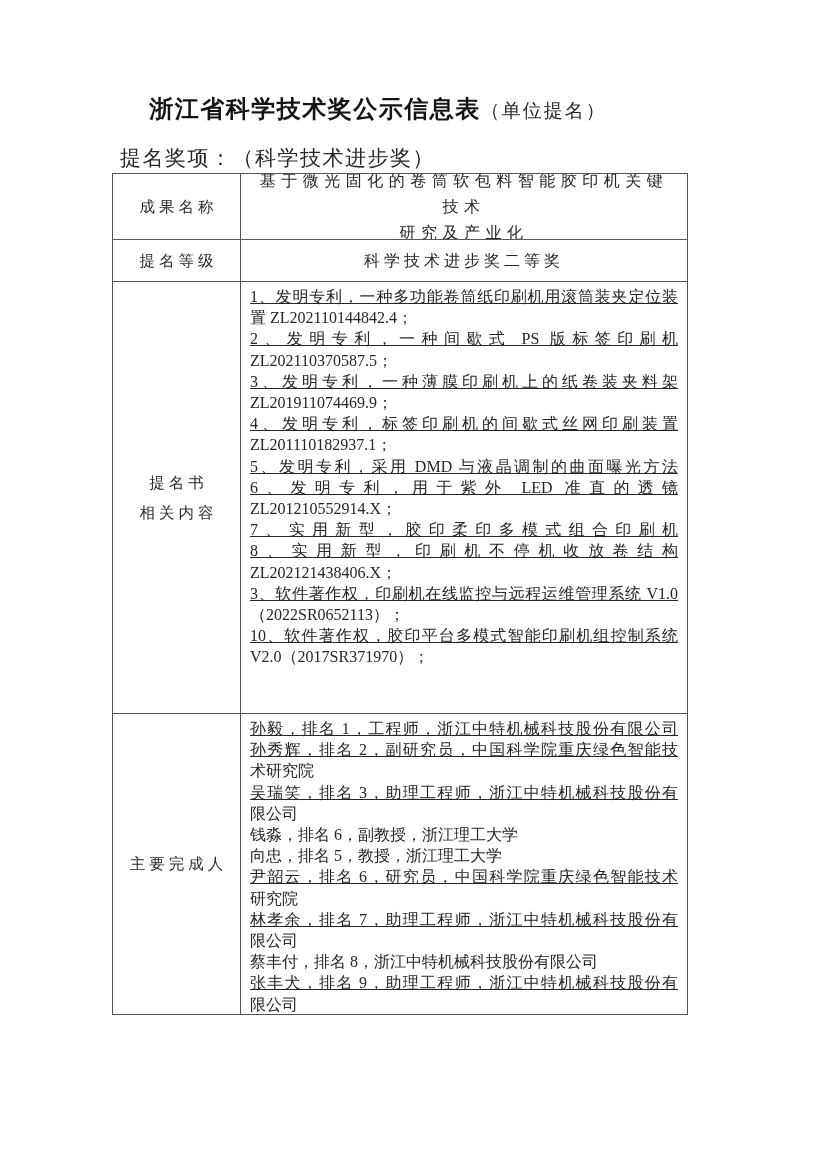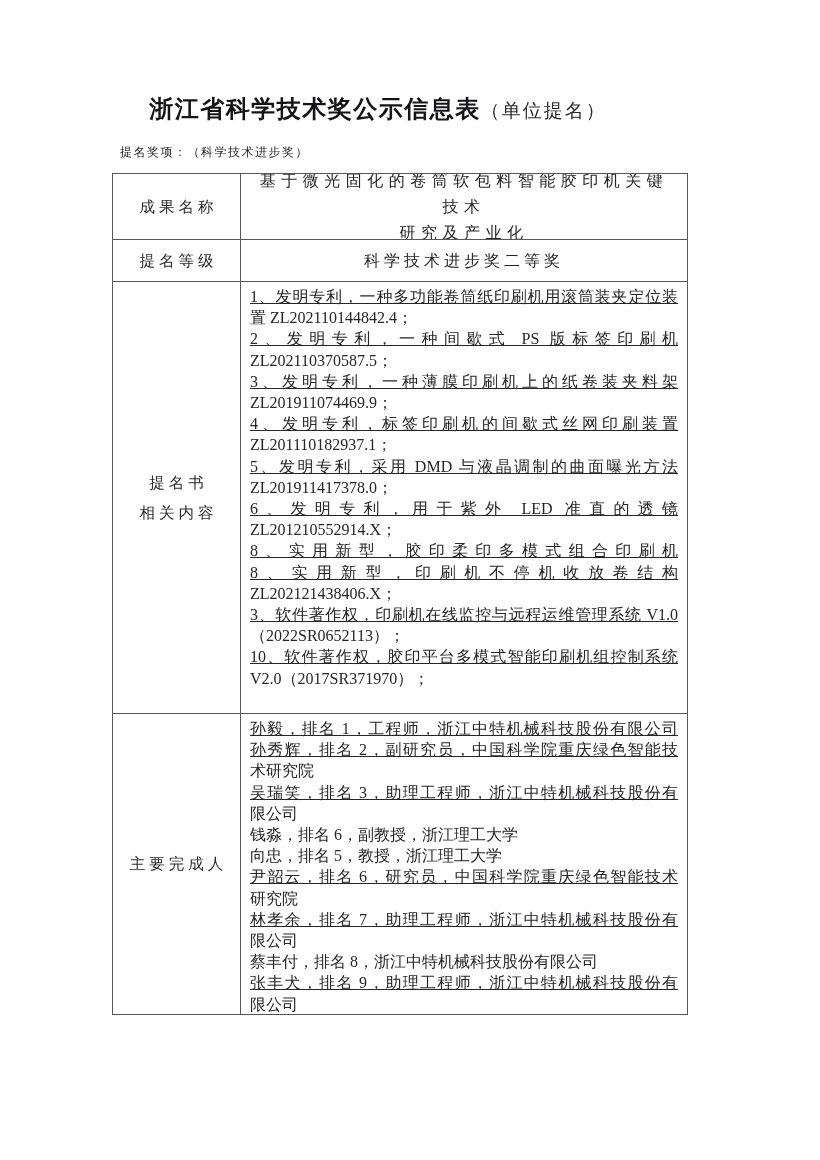--- a/index.html
+++ b/index.html
@@ -16,21 +16,21 @@
   }
   .title-main {
     font-family:"Liberation Sans","DejaVu Sans",sans-serif;
     font-weight:bold; font-size:24px; letter-spacing:1.5px; color:#141416;
   }
   .title-paren {
     font-size:19px; letter-spacing:2px; color:#2a2a2e;
   }
   .award-line {
     position:absolute; top:144px; left:120px;
-    font-size:12px; letter-spacing:1.5px; color:#26262a;
+    font-size:21px; letter-spacing:1.5px; color:#26262a;
   }
   .doc-table {
     position:absolute; left:112px; top:173px; width:576px;
     border:1px solid #57575b;
   }
   .t-row { display:flex; width:100%; }
   .t-row + .t-row { border-top:1px solid #57575b; }
   .row-result   { height:65px; }
   .row-grade    { height:42px; }
   .row-nom      { height:432px; }
@@ -95,24 +95,23 @@
     <div class="cell-content">
         <div class="line jl">1、发明专利，一种多功能卷筒纸印刷机用滚筒装夹定位装</div>
         <div class="line">置 ZL202110144842.4；</div>
         <div class="line jl">2、发明专利，一种间歇式 PS 版标签印刷机</div>
         <div class="line">ZL202110370587.5；</div>
         <div class="line jl">3、发明专利，一种薄膜印刷机上的纸卷装夹料架</div>
         <div class="line">ZL201911074469.9；</div>
         <div class="line jl">4、发明专利，标签印刷机的间歇式丝网印刷装置</div>
         <div class="line">ZL201110182937.1；</div>
         <div class="line jl">5、发明专利，采用 DMD 与液晶调制的曲面曝光方法</div>
-        <div class="line">ZL201911417378.0；</div>
         <div class="line jl">6、发明专利，用于紫外 LED 准直的透镜</div>
         <div class="line">ZL201210552914.X；</div>
-        <div class="line jl">8、实用新型，胶印柔印多模式组合印刷机</div>
+        <div class="line jl">7、实用新型，胶印柔印多模式组合印刷机</div>
         <div class="line jl">8、实用新型，印刷机不停机收放卷结构</div>
         <div class="line">ZL202121438406.X；</div>
         <div class="line jl">3、软件著作权，印刷机在线监控与远程运维管理系统 V1.0</div>
         <div class="line">（2022SR0652113）；</div>
         <div class="line jl">10、软件著作权，胶印平台多模式智能印刷机组控制系统</div>
         <div class="line">V2.0（2017SR371970）；</div>
       </div>
   </div>
 
   <div class="t-row row-people">

